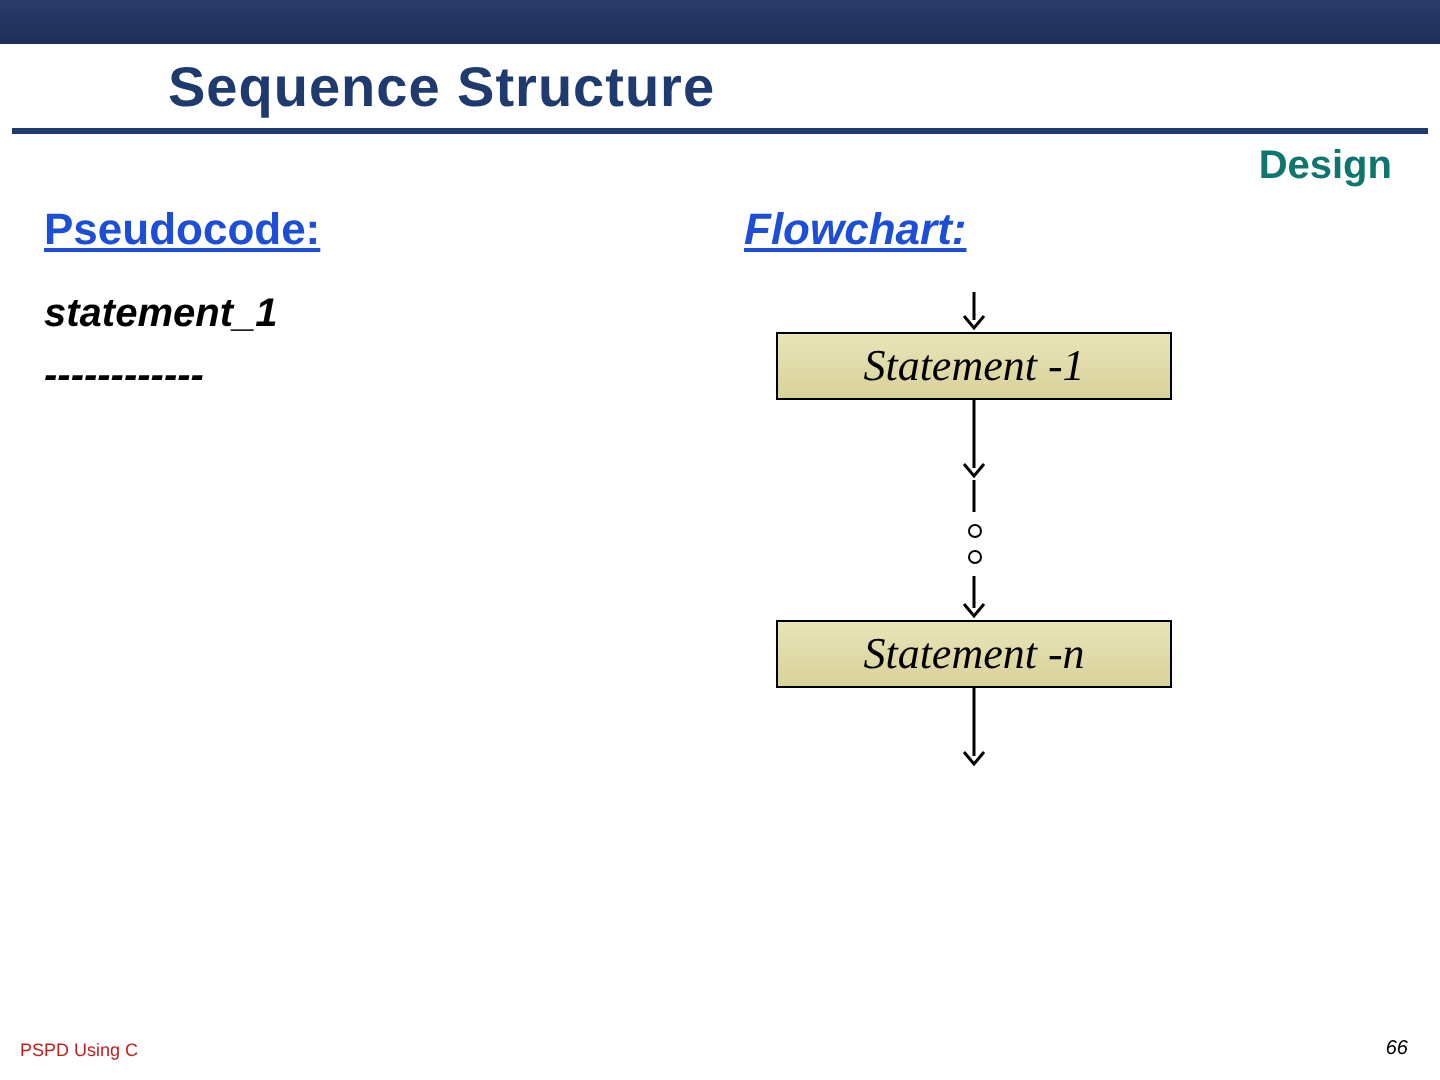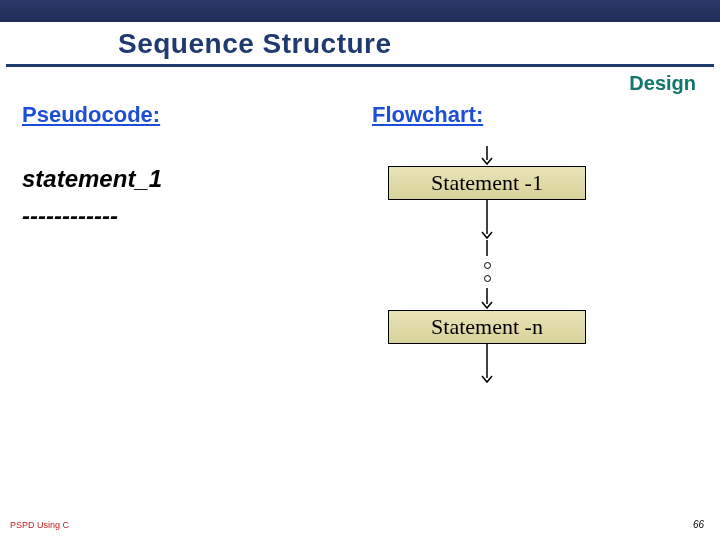--- a/index.html
+++ b/index.html
@@ -10,21 +10,21 @@
     font-family: Arial, Helvetica, sans-serif;
     position: relative;
     overflow: hidden;
   }
   .top-band {
     width: 100%;
     height: 22px;
     background: linear-gradient(to bottom, #2a3a6a 0%, #1f2e58 100%);
   }
   .title-wrap {
-    padding: 6px 0 0 118px;
+    padding: 6px 0 0 84px;
   }
   .title {
     font-size: 28px;
     font-weight: bold;
     color: #1f3a6e;
     font-family: Arial, sans-serif;
     letter-spacing: 0.5px;
   }
   .rule {
     margin-top: 4px;
@@ -53,32 +53,33 @@
     top: 0;
     width: 320px;
   }
   .underlined {
     text-decoration: underline;
     font-size: 22px;
     font-weight: bold;
     color: #1d4ed8;
   }
   .pseudo-list {
-    margin-top: 32px;
-    font-size: 24px;
+    margin-top: 14px;
+    font-size: 20px;
     font-style: italic;
     font-weight: bold;
     color: #000;
     line-height: 1.55;
   }
   .col-right {
     position: absolute;
     left: 350px;
     top: 0;
     width: 300px;
+    font-style: italic;
   }
   .flow {
     position: relative;
     margin-top: 18px;
     width: 230px;
     margin-left: 0;
   }
   .flow svg { display: block; }
   .box {
     width: 198px;

